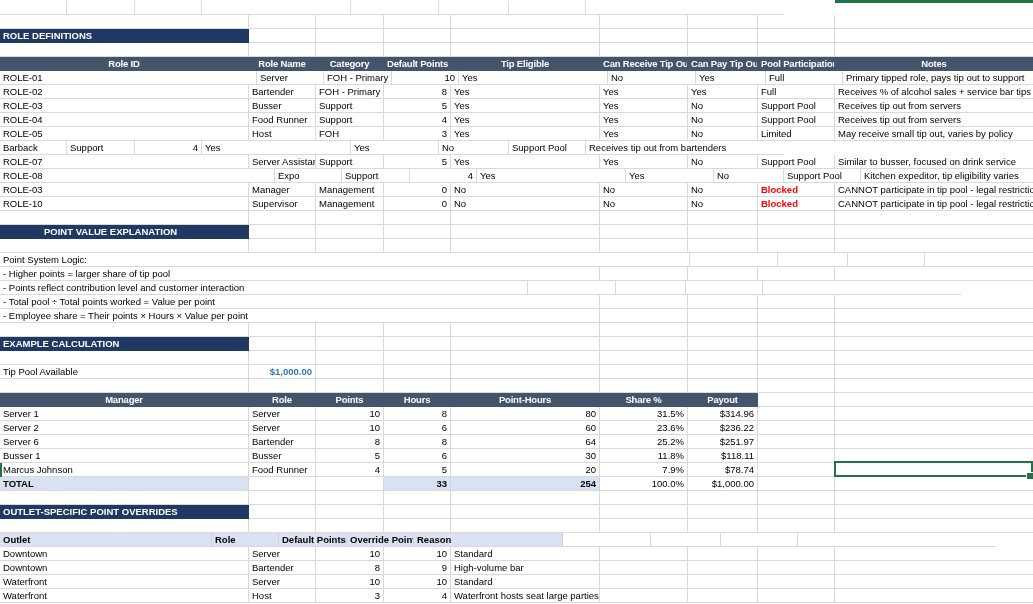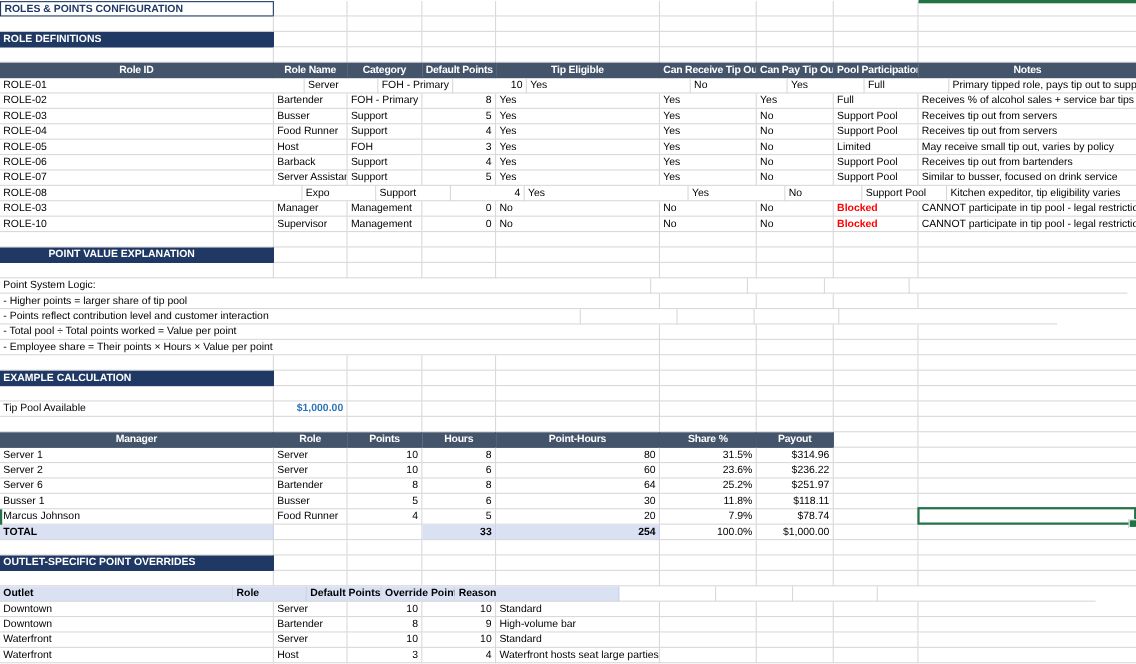--- a/index.html
+++ b/index.html
@@ -28,21 +28,20 @@
   #sel-top{left:835px;top:0;width:198px;height:3px;background:#217346;}
   #sel-cell{left:834px;top:461px;width:199px;height:16px;border:2px solid #217346;box-sizing:border-box;background:transparent;}
   #sel-handle{left:1026px;top:472px;width:6px;height:6px;background:#217346;border:1px solid #fff;box-sizing:content-box;}
   #sel-notch{left:0;top:463px;width:2px;height:14px;background:#217346;}
 </style>
 </head>
 <body>
 
 <div id="sheet">
   <div class="row">
-      <div class="c title" style="width: 249px;">ROLES &amp; POINTS CONFIGURATION</div>
       <div class="c" style="width: 67px;"></div>
       <div class="c" style="width: 68px;"></div>
       <div class="c" style="width: 67px;"></div>
       <div class="c" style="width: 149px;"></div>
       <div class="c" style="width: 88px;"></div>
       <div class="c" style="width: 70px;"></div>
       <div class="c" style="width: 77px;"></div>
       <div class="c" style="width: 198px;"></div>
     </div>
     <div class="row">
@@ -83,21 +82,21 @@
       <div class="c hdark" style="width: 67px;">Role Name</div>
       <div class="c hdark" style="width: 68px;">Category</div>
       <div class="c hdark" style="width: 67px;">Default Points</div>
       <div class="c hdark" style="width: 149px;">Tip Eligible</div>
       <div class="c hdark" style="width: 88px;">Can Receive Tip Out</div>
       <div class="c hdark" style="width: 70px;">Can Pay Tip Out</div>
       <div class="c hdark" style="width: 77px;">Pool Participation</div>
       <div class="c hdark" style="width: 198px;">Notes</div>
     </div>
     <div class="row">
-      <div class="c" style="width: 277px;">ROLE-01</div>
+      <div class="c" style="width: 257px;">ROLE-01</div>
       <div class="c" style="width: 67px;">Server</div>
       <div class="c" style="width: 68px;">FOH - Primary</div>
       <div class="c num" style="width: 67px;">10</div>
       <div class="c" style="width: 149px;">Yes</div>
       <div class="c" style="width: 88px;">No</div>
       <div class="c" style="width: 70px;">Yes</div>
       <div class="c" style="width: 77px;">Full</div>
       <div class="c" style="width: 198px;">Primary tipped role, pays tip out to support</div>
     </div>
     <div class="row">
@@ -138,21 +137,20 @@
       <div class="c" style="width: 67px;">Host</div>
       <div class="c" style="width: 68px;">FOH</div>
       <div class="c num" style="width: 67px;">3</div>
       <div class="c" style="width: 149px;">Yes</div>
       <div class="c" style="width: 88px;">Yes</div>
       <div class="c" style="width: 70px;">No</div>
       <div class="c" style="width: 77px;">Limited</div>
       <div class="c" style="width: 198px;">May receive small tip out, varies by policy</div>
     </div>
     <div class="row">
-      <div class="c" style="width: 249px;">ROLE-06</div>
       <div class="c" style="width: 67px;">Barback</div>
       <div class="c" style="width: 68px;">Support</div>
       <div class="c num" style="width: 67px;">4</div>
       <div class="c" style="width: 149px;">Yes</div>
       <div class="c" style="width: 88px;">Yes</div>
       <div class="c" style="width: 70px;">No</div>
       <div class="c" style="width: 77px;">Support Pool</div>
       <div class="c" style="width: 198px;">Receives tip out from bartenders</div>
     </div>
     <div class="row">
@@ -226,21 +224,21 @@
       <div class="c" style="width: 67px;"></div>
       <div class="c" style="width: 68px;"></div>
       <div class="c" style="width: 67px;"></div>
       <div class="c" style="width: 149px;"></div>
       <div class="c" style="width: 88px;"></div>
       <div class="c" style="width: 70px;"></div>
       <div class="c" style="width: 77px;"></div>
       <div class="c" style="width: 198px;"></div>
     </div>
     <div class="row">
-      <div class="c" style="width: 592px;">Point System Logic:</div>
+      <div class="c" style="width: 690px;">Point System Logic:</div>
       <div class="c" style="width: 88px;"></div>
       <div class="c" style="width: 70px;"></div>
       <div class="c" style="width: 77px;"></div>
       <div class="c" style="width: 198px;"></div>
     </div>
     <div class="row">
       <div class="c" style="width: 600px;">- Higher points = larger share of tip pool</div>
       <div class="c" style="width: 88px;"></div>
       <div class="c" style="width: 70px;"></div>
       <div class="c" style="width: 77px;"></div>

